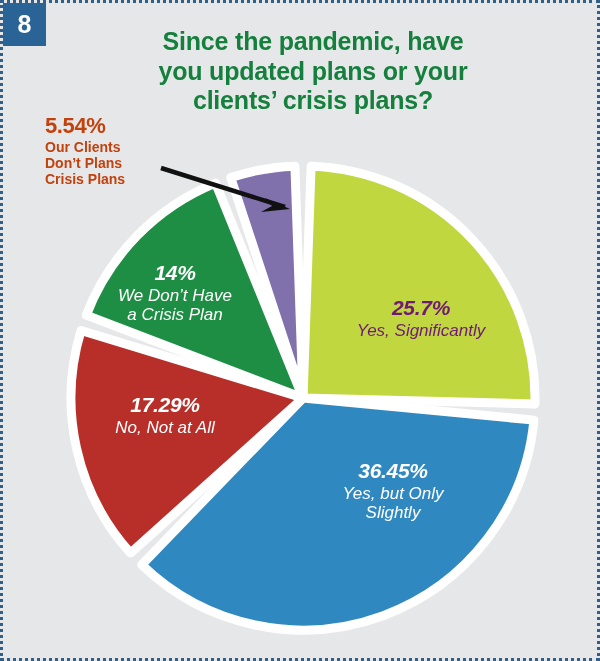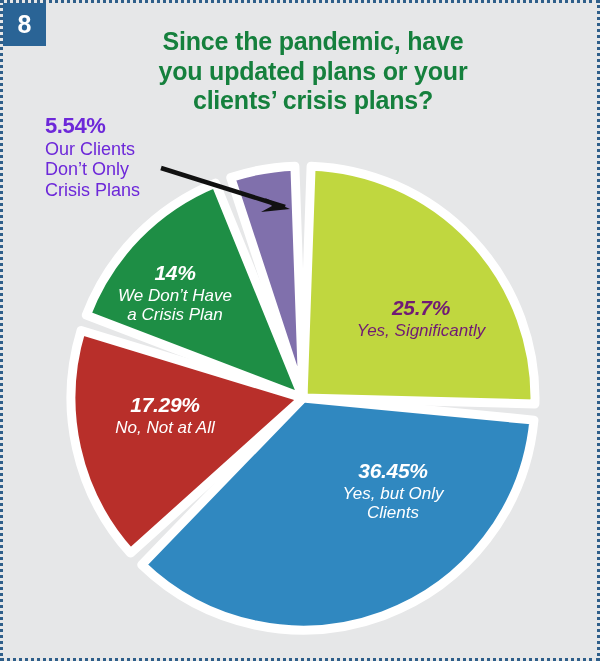--- a/index.html
+++ b/index.html
@@ -96,34 +96,34 @@
   #label-no-not-at-all     { left: 72px;  top: 390px; width: 180px; }
   #label-no-crisis-plan    { left: 92px;  top: 258px; width: 160px; }
 
   
   #callout {
     position: absolute;
     left: 42px;
     top: 110px;
     width: 190px;
     text-align: left;
-    color: #6d28d9;
+    color: #c2410c;
     line-height: 1.16;
     z-index: 7;
   }
   #callout .pct {
     display: block;
     font-size: 22px;
     font-weight: bold;
     letter-spacing: -0.4px;
   }
   #callout .nm {
     display: block;
-    font-size: 18px;
-    font-weight: normal;
+    font-size: 14px;
+    font-weight: bold;
   }
 
   #arrow-svg {
     position: absolute;
     left: 0; top: 0;
     width: 600px; height: 661px;
     z-index: 7;
     pointer-events: none;
   }
 </style>
@@ -155,38 +155,38 @@
   </div>
 
   <div class="slice-label dark" id="label-yes-significantly">
     <span class="pct">25.7%</span>
     <span class="nm">Yes, Significantly</span>
   </div>
 
   <div class="slice-label light" id="label-yes-slightly">
     <span class="pct">36.45%</span>
     <span class="nm">Yes, but Only</span>
-    <span class="nm">Clients</span>
+    <span class="nm">Slightly</span>
   </div>
 
   <div class="slice-label light" id="label-no-not-at-all">
     <span class="pct">17.29%</span>
     <span class="nm">No, Not at All</span>
   </div>
 
   <div class="slice-label light" id="label-no-crisis-plan">
     <span class="pct">14%</span>
     <span class="nm">We Don’t Have</span>
     <span class="nm">a Crisis Plan</span>
   </div>
 
   <div id="callout">
     <span class="pct">5.54%</span>
     <span class="nm">Our Clients</span>
-    <span class="nm">Don’t Only</span>
+    <span class="nm">Don’t Plans</span>
     <span class="nm">Crisis Plans</span>
   </div>
 
   <svg id="arrow-svg" viewBox="0 0 600 661">
     <path d="M 158 165 L 282 204" stroke="#111111" stroke-width="4.5" fill="none"></path>
     <path d="M 287 206 L 262 195 L 269 203 L 258 209 Z" fill="#111111"></path>
   </svg>
 
 </div>
 

